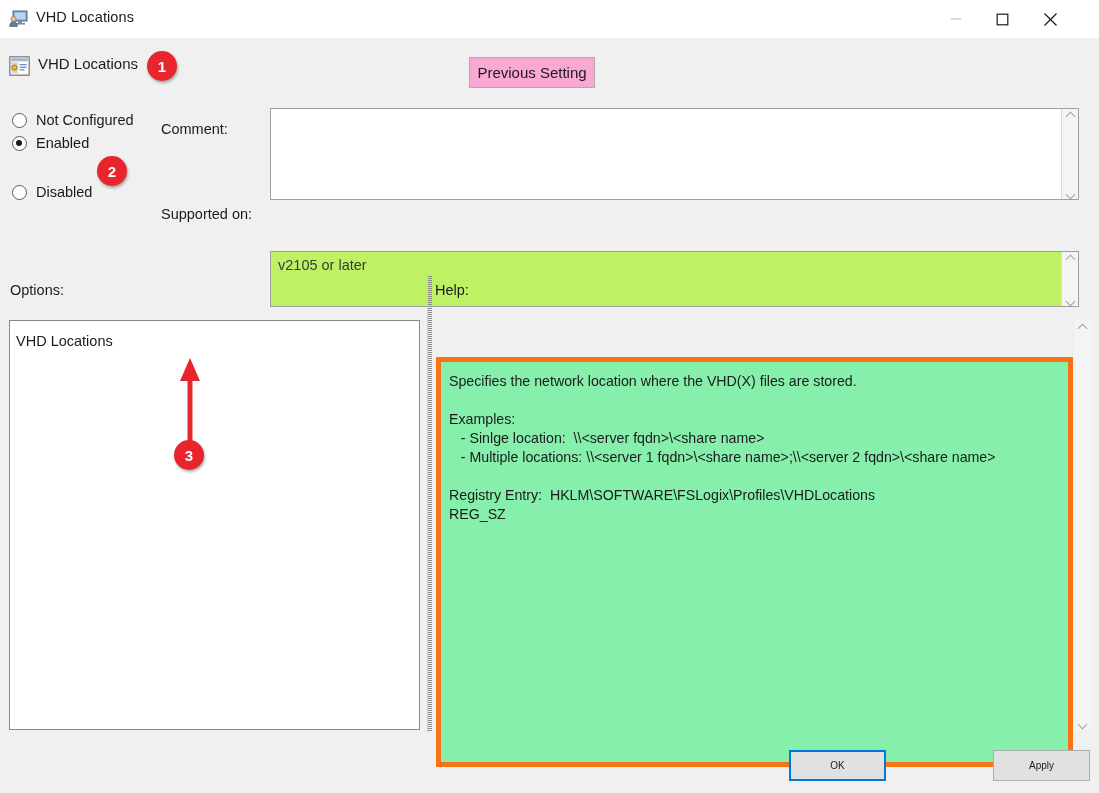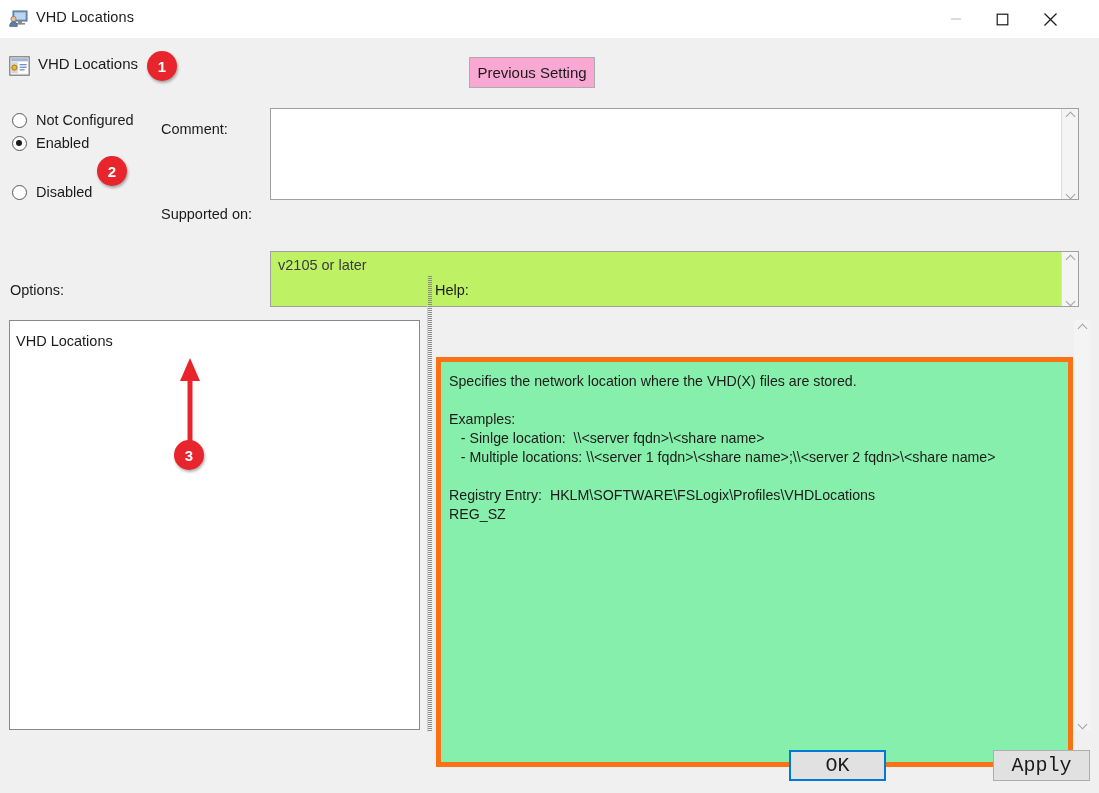--- a/index.html
+++ b/index.html
@@ -174,22 +174,22 @@
     position: absolute; left: 8px; top: 10px;
     width: 618px;
     font-size: 14.2px; color: #1b1b1b; line-height: 19px;
     white-space: pre-wrap;
   }
 
   
   .dlgbtn {
     position: absolute; top: 750px; height: 31px; width: 97px;
     background: #e1e1e1; border: 1px solid #adadad;
-    font-family: Liberation Mono, monospace;
-    font-size: 20px; color: #1b1b1b;
+    font-family: Liberation Sans, sans-serif;
+    font-size: 10px; color: #1b1b1b;
     display: flex; align-items: center; justify-content: center;
     cursor: default;
   }
   #ok-button { left: 789px; border: 2px solid #0078d7; }
   #cancel-button { left: 880px; margin-top: 45px; }
   #apply-button { left: 993px; }
 
   
   .badge {
     position: absolute; width: 30px; height: 30px; border-radius: 50%;

